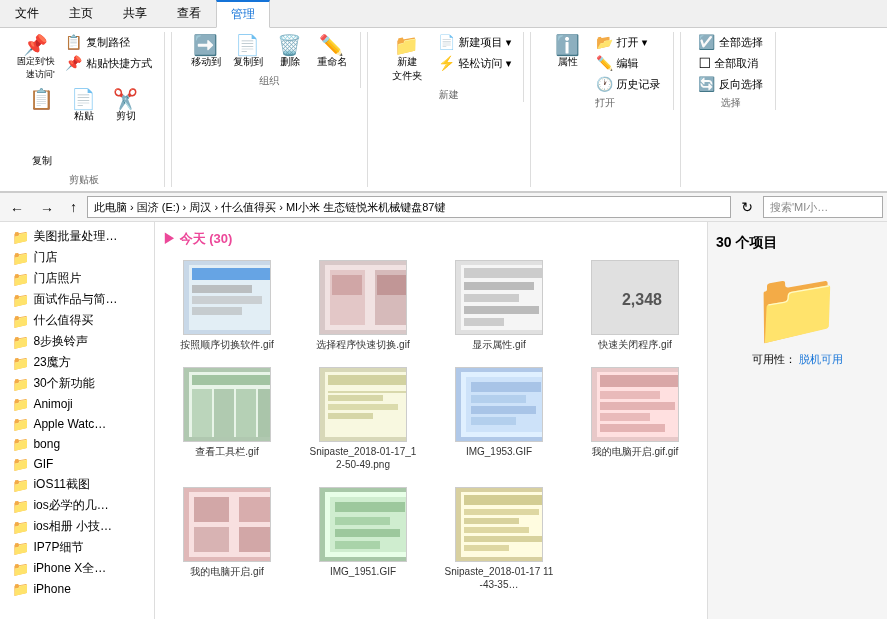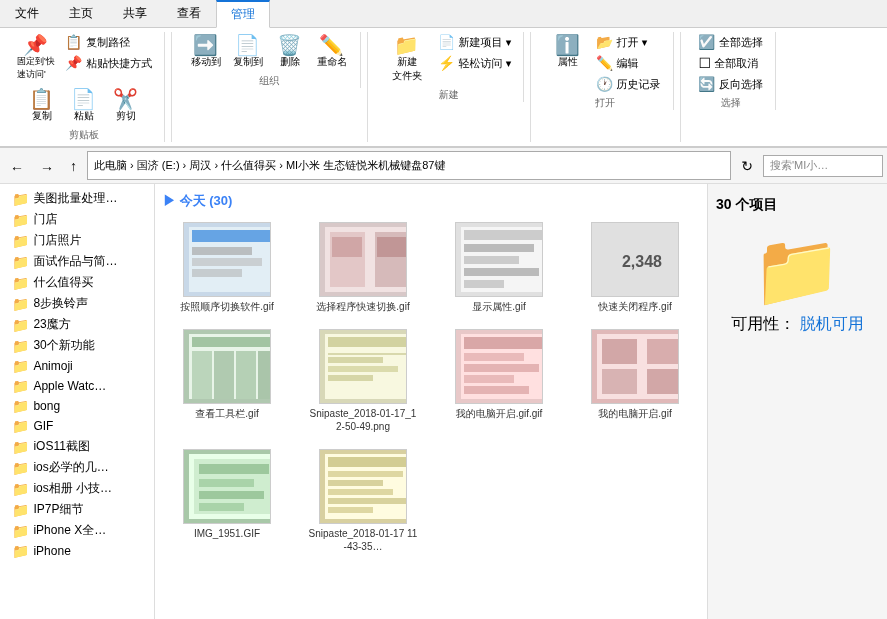--- a/index.html
+++ b/index.html
@@ -15,34 +15,34 @@
     .ribbon-group-buttons { display: flex; gap: 2px; align-items: flex-start; }
     .ribbon-group-label { font-size: 10px; color: #666; margin-top: 2px; }
     .ribbon-btn { display: flex; flex-direction: column; align-items: center; padding: 3px 5px; cursor: pointer; font-size: 10px; min-width: 40px; }
     .ribbon-btn .icon { font-size: 20px; line-height: 1; }
     .ribbon-btn-small { display: flex; align-items: center; gap: 3px; padding: 2px 4px; cursor: pointer; font-size: 11px; white-space: nowrap; }
     .ribbon-btn-small .icon { font-size: 14px; }
 
     
     .addressbar { display: flex; align-items: center; padding: 3px 4px; background: #f5f5f5; border-bottom: 1px solid #ddd; gap: 4px; }
     .nav-btn { background: none; border: 1px solid transparent; padding: 2px 5px; cursor: pointer; font-size: 14px; }
-    .addr-path { flex: 1; background: white; border: 1px solid #aaa; padding: 2px 6px; font-size: 11px; height: 29px; display: flex; align-items: center; }
+    .addr-path { flex: 1; background: white; border: 1px solid #aaa; padding: 2px 6px; font-size: 11px; height: 22px; display: flex; align-items: center; }
     .search-box { width: 120px; background: white; border: 1px solid #aaa; padding: 2px 6px; font-size: 11px; height: 22px; display: flex; align-items: center; color: #888; }
 
     
     .main { display: flex; height: 440px; }
 
     
     .sidebar { width: 155px; background: white; border-right: 1px solid #ddd; overflow-y: auto; padding: 4px 0; flex-shrink: 0; }
     .sidebar-item { padding: 2px 8px 2px 12px; cursor: pointer; font-size: 12px; display: flex; align-items: center; gap: 4px; white-space: nowrap; overflow: hidden; text-overflow: ellipsis; }
     .folder-icon { color: #e8a000; font-size: 14px; }
 
     
     .filelist { flex: 1; background: white; overflow-y: auto; padding: 8px; }
-    .filelist-header { font-size: 13px; font-weight: bold; margin-bottom: 8px; color: #3b82f6; }
+    .filelist-header { font-size: 13px; font-weight: bold; margin-bottom: 8px; color: #ec4899; }
     .file-grid { display: grid; grid-template-columns: repeat(4, 1fr); gap: 8px; }
     .file-item { display: flex; flex-direction: column; align-items: center; padding: 4px; cursor: pointer; }
     .file-thumb { width: 88px; height: 75px; background: #ddd; border: 1px solid #ccc; overflow: hidden; display: flex; align-items: center; justify-content: center; font-size: 10px; color: #666; }
     .file-name { font-size: 10px; text-align: center; margin-top: 3px; max-width: 110px; word-break: break-all; color: #333; line-height: 1.3; }
 
     
     .rightpanel { width: 180px; background: #f5f5f5; border-left: 1px solid #ddd; padding: 12px 8px; flex-shrink: 0; }
     .rightpanel-count { font-size: 14px; font-weight: bold; margin-bottom: 12px; }
     .rightpanel-folder { display: flex; flex-direction: column; align-items: center; margin-top: 20px; }
     .big-folder { font-size: 72px; color: #e8a000; line-height: 1; }
@@ -77,37 +77,37 @@
     <div class="ribbon-tab">查看</div>
     <div class="ribbon-tab active">管理</div>
   </div>
 
   <div class="ribbon-content">
 
     <div class="ribbon-group">
       <div class="ribbon-group-buttons">
         <div class="ribbon-btn">
           <span class="icon">📌</span>
-          <span style="font-size:9px;text-align:left;">固定到'快<br>速访问'</span>
+          <span style="font-size:9px;text-align:right;">固定到'快<br>速访问'</span>
         </div>
         <div style="display:flex;flex-direction:column;gap:1px;">
           <div class="ribbon-btn-small">
             <span class="icon">📋</span>
             <span>复制路径</span>
           </div>
           <div class="ribbon-btn-small">
             <span class="icon">📌</span>
             <span>粘贴快捷方式</span>
           </div>
         </div>
       </div>
       <div style="display:flex;gap:2px;margin-top:2px;">
         <div class="ribbon-btn">
           <span class="icon">📋</span>
-          <span style="font-size:10px;">复制</span>
+          <span style="font-size:10px;margin-top:45px;">复制</span>
         </div>
         <div class="ribbon-btn">
           <span class="icon">📄</span>
           <span style="font-size:10px;">粘贴</span>
         </div>
         <div class="ribbon-btn">
           <span class="icon">✂️</span>
           <span style="font-size:10px;">剪切</span>
         </div>
       </div>
@@ -378,20 +378,34 @@
             <rect x="8" y="8" width="84" height="10" fill="#c8c890" opacity="0.8"></rect>
             <line x1="8" y1="25" x2="92" y2="25" stroke="#b8b878" stroke-width="1"></line>
             <rect x="8" y="28" width="55" height="6" fill="#c0c080" opacity="0.6"></rect>
             <rect x="8" y="37" width="70" height="6" fill="#c8c888" opacity="0.6"></rect>
             <rect x="8" y="46" width="45" height="6" fill="#c0c080" opacity="0.6"></rect>
           </svg>
         </div>
         <div class="file-name">Snipaste_2018-01-17_12-50-49.png</div>
       </div>
 
+      <div class="file-item">
+        <div class="file-thumb thumb-7">
+          <svg width="100" height="75">
+            <rect width="100" height="75" fill="#b0c8e8"></rect>
+            <rect x="5" y="5" width="90" height="65" fill="#e0f0ff"></rect>
+            <rect x="10" y="10" width="80" height="55" fill="#c8dff8" opacity="0.8"></rect>
+            <rect x="15" y="15" width="70" height="10" fill="#98b8e0" opacity="0.7"></rect>
+            <rect x="15" y="28" width="55" height="8" fill="#a8c8e8" opacity="0.7"></rect>
+            <rect x="15" y="39" width="65" height="8" fill="#98b8e0" opacity="0.7"></rect>
+            <rect x="15" y="50" width="45" height="8" fill="#a8c8e8" opacity="0.7"></rect>
+          </svg>
+        </div>
+        <div class="file-name">IMG_1953.GIF</div>
+      </div>
 
       <div class="file-item">
         <div class="file-thumb thumb-8">
           <svg width="100" height="75">
             <rect width="100" height="75" fill="#e8c8c8"></rect>
             <rect x="5" y="5" width="90" height="65" fill="#ffe0e0"></rect>
             <rect x="8" y="8" width="84" height="12" fill="#d09898" opacity="0.8"></rect>
             <rect x="8" y="24" width="60" height="8" fill="#e0aaaa" opacity="0.7"></rect>
             <rect x="8" y="35" width="75" height="8" fill="#d8a0a0" opacity="0.7"></rect>
             <rect x="8" y="46" width="50" height="8" fill="#e0aaaa" opacity="0.7"></rect>
@@ -447,21 +461,21 @@
         <div class="file-name">Snipaste_2018-01-17 11-43-35…</div>
       </div>
 
     </div>
   </div>
 
   <div class="rightpanel">
     <div class="rightpanel-count">30 个项目</div>
     <div class="rightpanel-folder">
       <span class="big-folder">📁</span>
-      <div style="margin-top:8px;font-size:16px;">
+      <div style="margin-top:8px;font-size:11px;">
         <span>可用性：</span>
         <a style="color:#1473d8;text-decoration:none;cursor:pointer;">脱机可用</a>
       </div>
     </div>
   </div>
 </div>
 
 <div class="statusbar">
   
   

